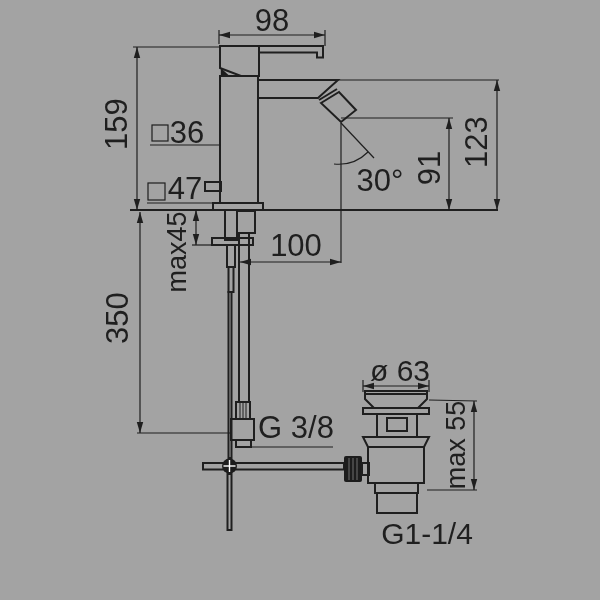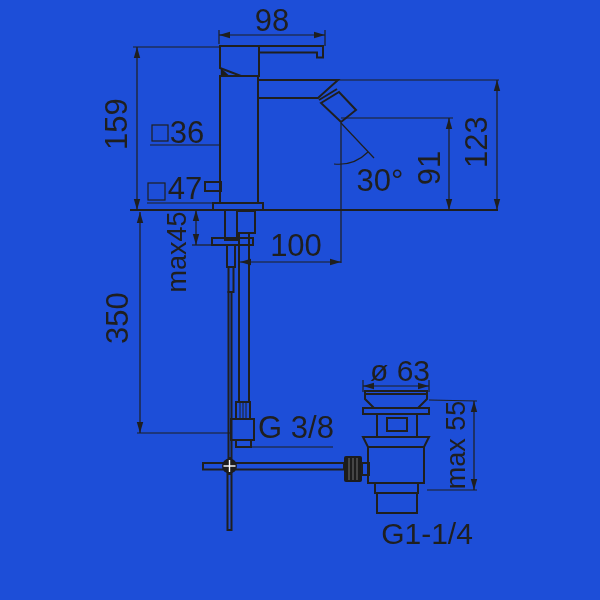--- a/index.html
+++ b/index.html
@@ -1,16 +1,16 @@
 <!DOCTYPE html>
 <html><head>
 <meta charset="utf-8">
 <style>
   html,body{margin:0;padding:0;background:#ffffff;}
-  .canvas{width:600px;height:600px;background:#1d4ed8;position:relative;overflow:hidden;}
+  .canvas{width:600px;height:600px;background:#a3a3a3;position:relative;overflow:hidden;}
   svg{display:block;}
   svg text{
     font-family:"Liberation Sans", sans-serif;
     font-size:31px;
     fill:#1f1f1f;
   }
   .obj{stroke:#1f1f1f;stroke-width:2;fill:none;stroke-linejoin:miter;}
   .solid{fill:#1c1c1c;stroke:none;}
   .dim{stroke:#1f1f1f;stroke-width:1.2;fill:none;}
   .arrow{fill:#1f1f1f;stroke:none;}

